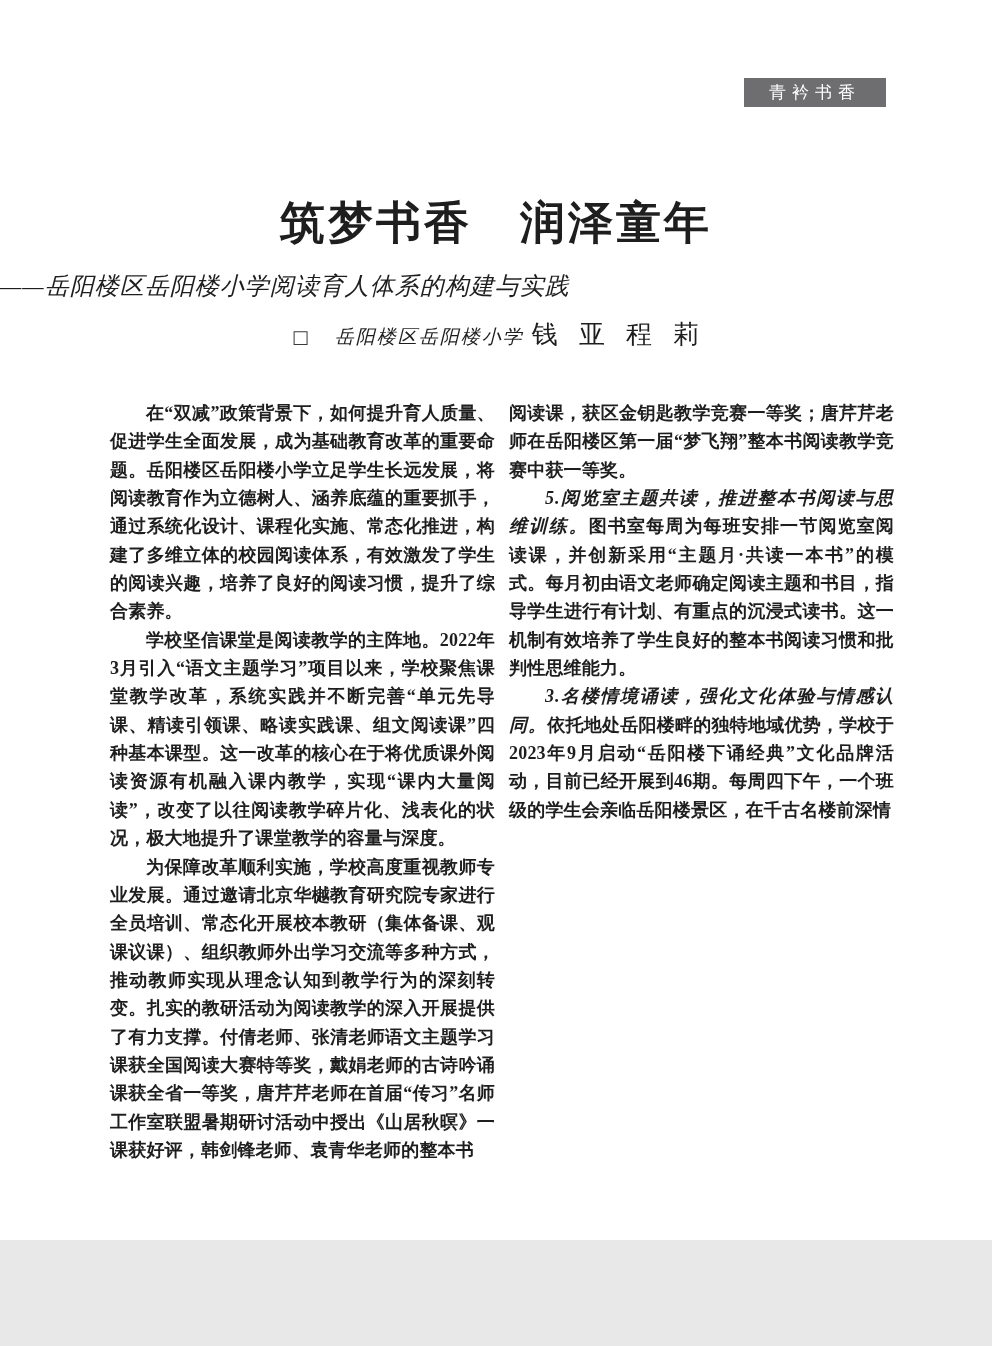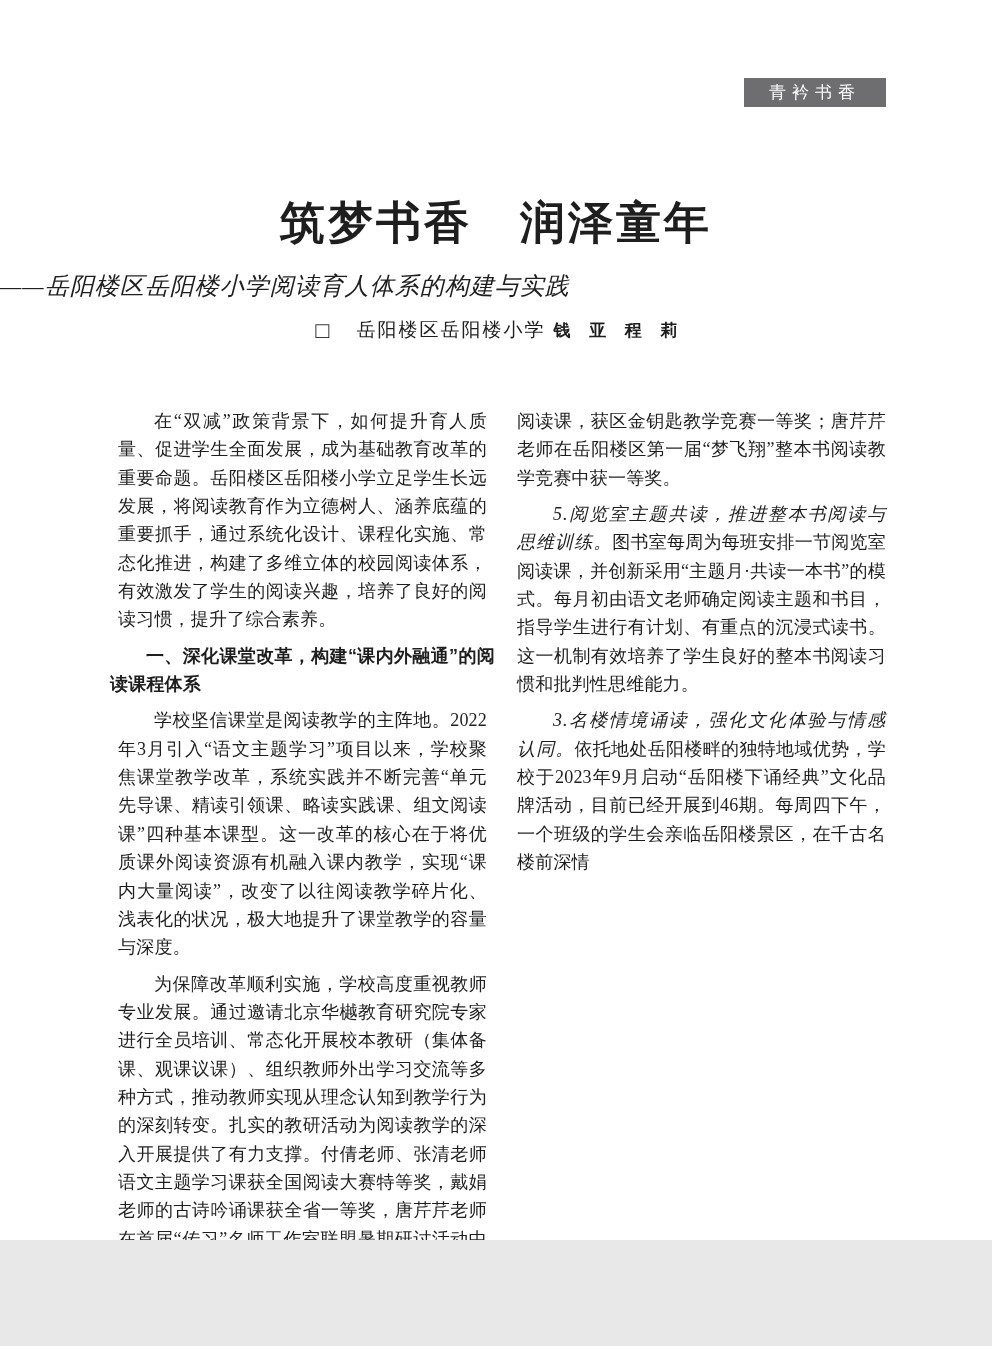--- a/index.html
+++ b/index.html
@@ -51,46 +51,47 @@
     text-align: center;
     font-size: 19px;
   }
   .byline-marker {
     font-family: "DejaVu Sans", sans-serif;
     color: #3a3a3a;
     margin-right: 26px;
     font-size: 18px;
   }
   .byline-affiliation {
+    font-style: italic;
     letter-spacing: 2px;
     margin-right: 8px;
   }
   .byline-authors {
     font-family: "Liberation Sans", "DejaVu Sans", sans-serif;
-    font-weight: 700;
-    font-size: 17px;
+    font-weight: 400;
+    font-size: 26px;
     word-spacing: 12px;
     letter-spacing: 1px;
   }
   .columns {
     position: absolute;
     left: 110px; top: 399px;
     width: 784px;
     display: flex;
     gap: 14px;
   }
   .column {
     width: 385px;
     font-size: 18px;
     line-height: 28.35px;
     text-align: justify;
     text-justify: inter-ideograph;
     letter-spacing: 0.2px;
   }
-  .para { margin: 8px; }
+  .para { margin: 0; font-weight: bold; }
   .indent { text-indent: 2em; }
   .heading {
     font-family: "Liberation Sans", "DejaVu Sans", sans-serif;
     font-weight: 700;
     font-size: 18px;
     line-height: 28.35px;
     text-indent: 2em;
     margin: 0;
   }
   .kai {
@@ -130,21 +131,20 @@
   <div class="subtitle">——岳阳楼区岳阳楼小学阅读育人体系的构建与实践</div>
 
   <div class="byline">
     <span class="byline-marker">□</span><span class="byline-affiliation">岳阳楼区岳阳楼小学</span><span class="byline-authors">钱 亚 程 莉</span>
   </div>
 
   <div class="columns">
 
     <div class="column">
       <p class="para indent">在“双减”政策背景下，如何提升育人质量、促进学生全面发展，成为基础教育改革的重要命题。岳阳楼区岳阳楼小学立足学生长远发展，将阅读教育作为立德树人、涵养底蕴的重要抓手，通过系统化设计、课程化实施、常态化推进，构建了多维立体的校园阅读体系，有效激发了学生的阅读兴趣，培养了良好的阅读习惯，提升了综合素养。</p>
-      <h2 class="heading">一、深化课堂改革，构建“课内外融通”的阅读课程体系</h2>
       <p class="para indent">学校坚信课堂是阅读教学的主阵地。2022年3月引入“语文主题学习”项目以来，学校聚焦课堂教学改革，系统实践并不断完善“单元先导课、精读引领课、略读实践课、组文阅读课”四种基本课型。这一改革的核心在于将优质课外阅读资源有机融入课内教学，实现“课内大量阅读”，改变了以往阅读教学碎片化、浅表化的状况，极大地提升了课堂教学的容量与深度。</p>
       <p class="para indent">为保障改革顺利实施，学校高度重视教师专业发展。通过邀请北京华樾教育研究院专家进行全员培训、常态化开展校本教研（集体备课、观课议课）、组织教师外出学习交流等多种方式，推动教师实现从理念认知到教学行为的深刻转变。扎实的教研活动为阅读教学的深入开展提供了有力支撑。付倩老师、张清老师语文主题学习课获全国阅读大赛特等奖，戴娟老师的古诗吟诵课获全省一等奖，唐芹芹老师在首届“传习”名师工作室联盟暑期研讨活动中授出《山居秋暝》一课获好评，韩剑锋老师、袁青华老师的整本书</p>
     </div>
 
     <div class="column">
       <p class="para">阅读课，获区金钥匙教学竞赛一等奖；唐芹芹老师在岳阳楼区第一届“梦飞翔”整本书阅读教学竞赛中获一等奖。</p>
       <p class="para indent"><span class="kai">5.阅览室主题共读，推进整本书阅读与思维训练。</span><span>图书室每周为每班安排一节阅览室阅读课，并创新采用“主题月·共读一本书”的模式。每月初由语文老师确定阅读主题和书目，指导学生进行有计划、有重点的沉浸式读书。这一机制有效培养了学生良好的整本书阅读习惯和批判性思维能力。</span></p>
       <p class="para indent"><span class="kai">3.名楼情境诵读，强化文化体验与情感认同。</span><span>依托地处岳阳楼畔的独特地域优势，学校于2023年9月启动“岳阳楼下诵经典”文化品牌活动，目前已经开展到46期。每周四下午，一个班级的学生会亲临岳阳楼景区，在千古名楼前深情</span></p>
     </div>
 

